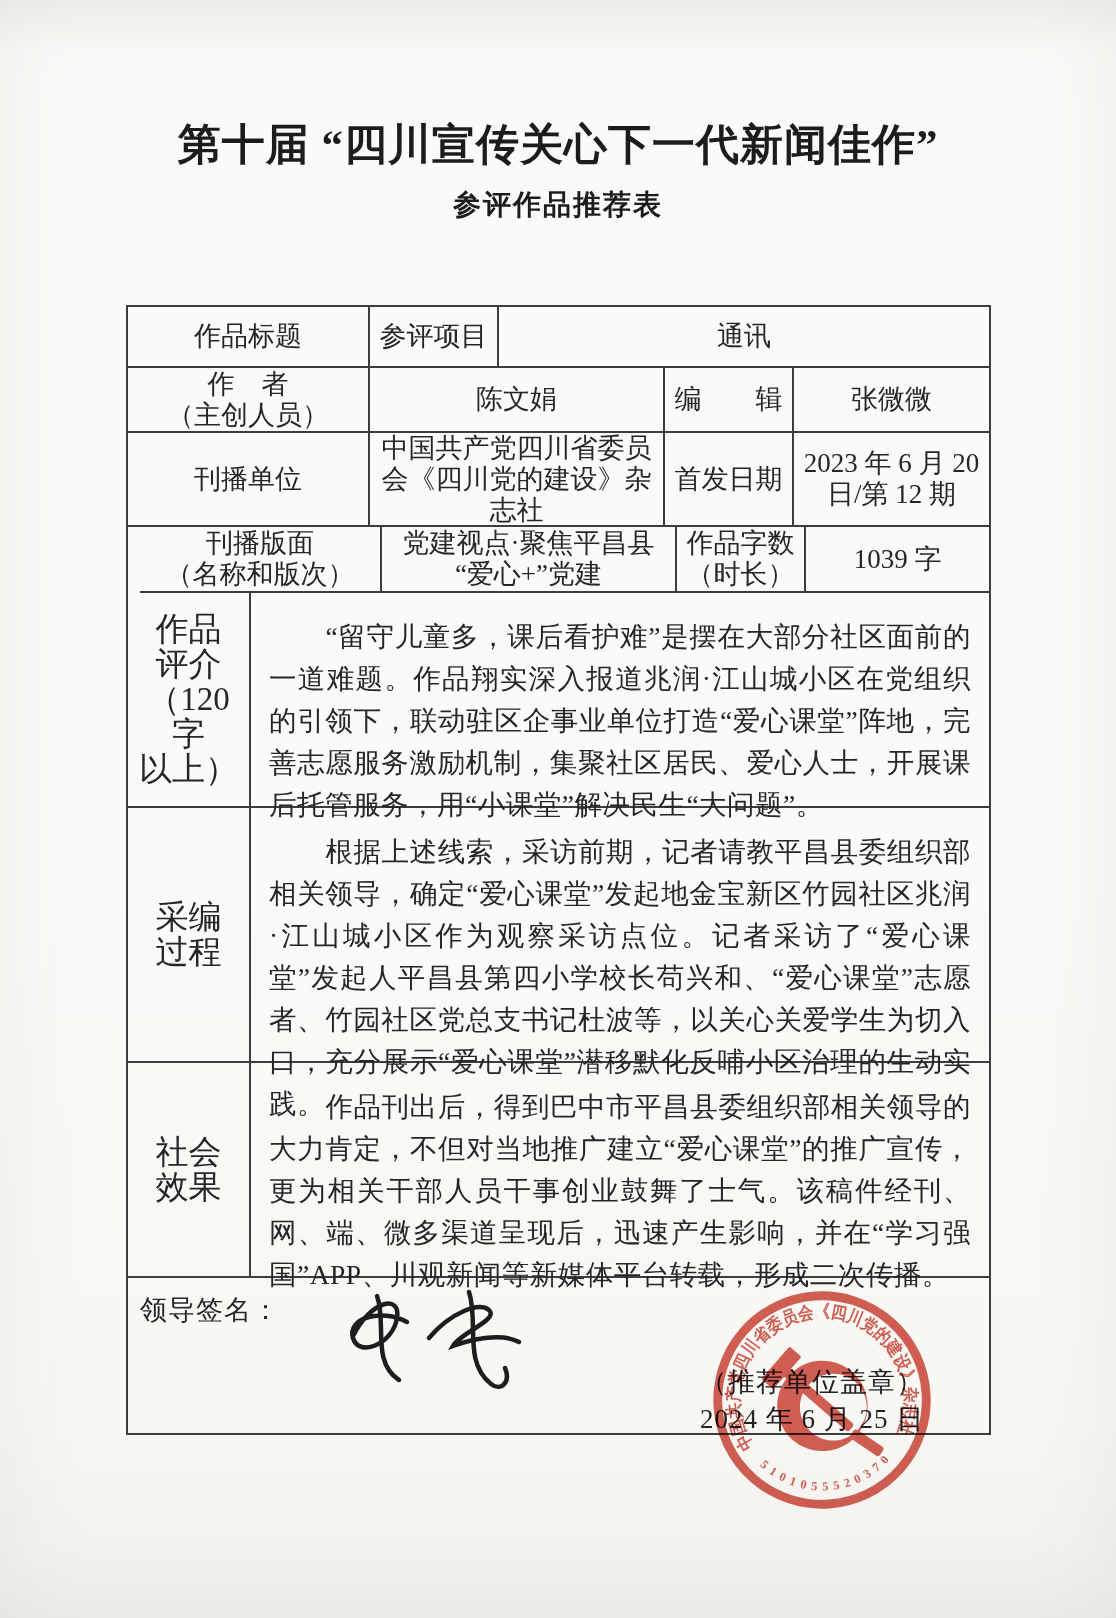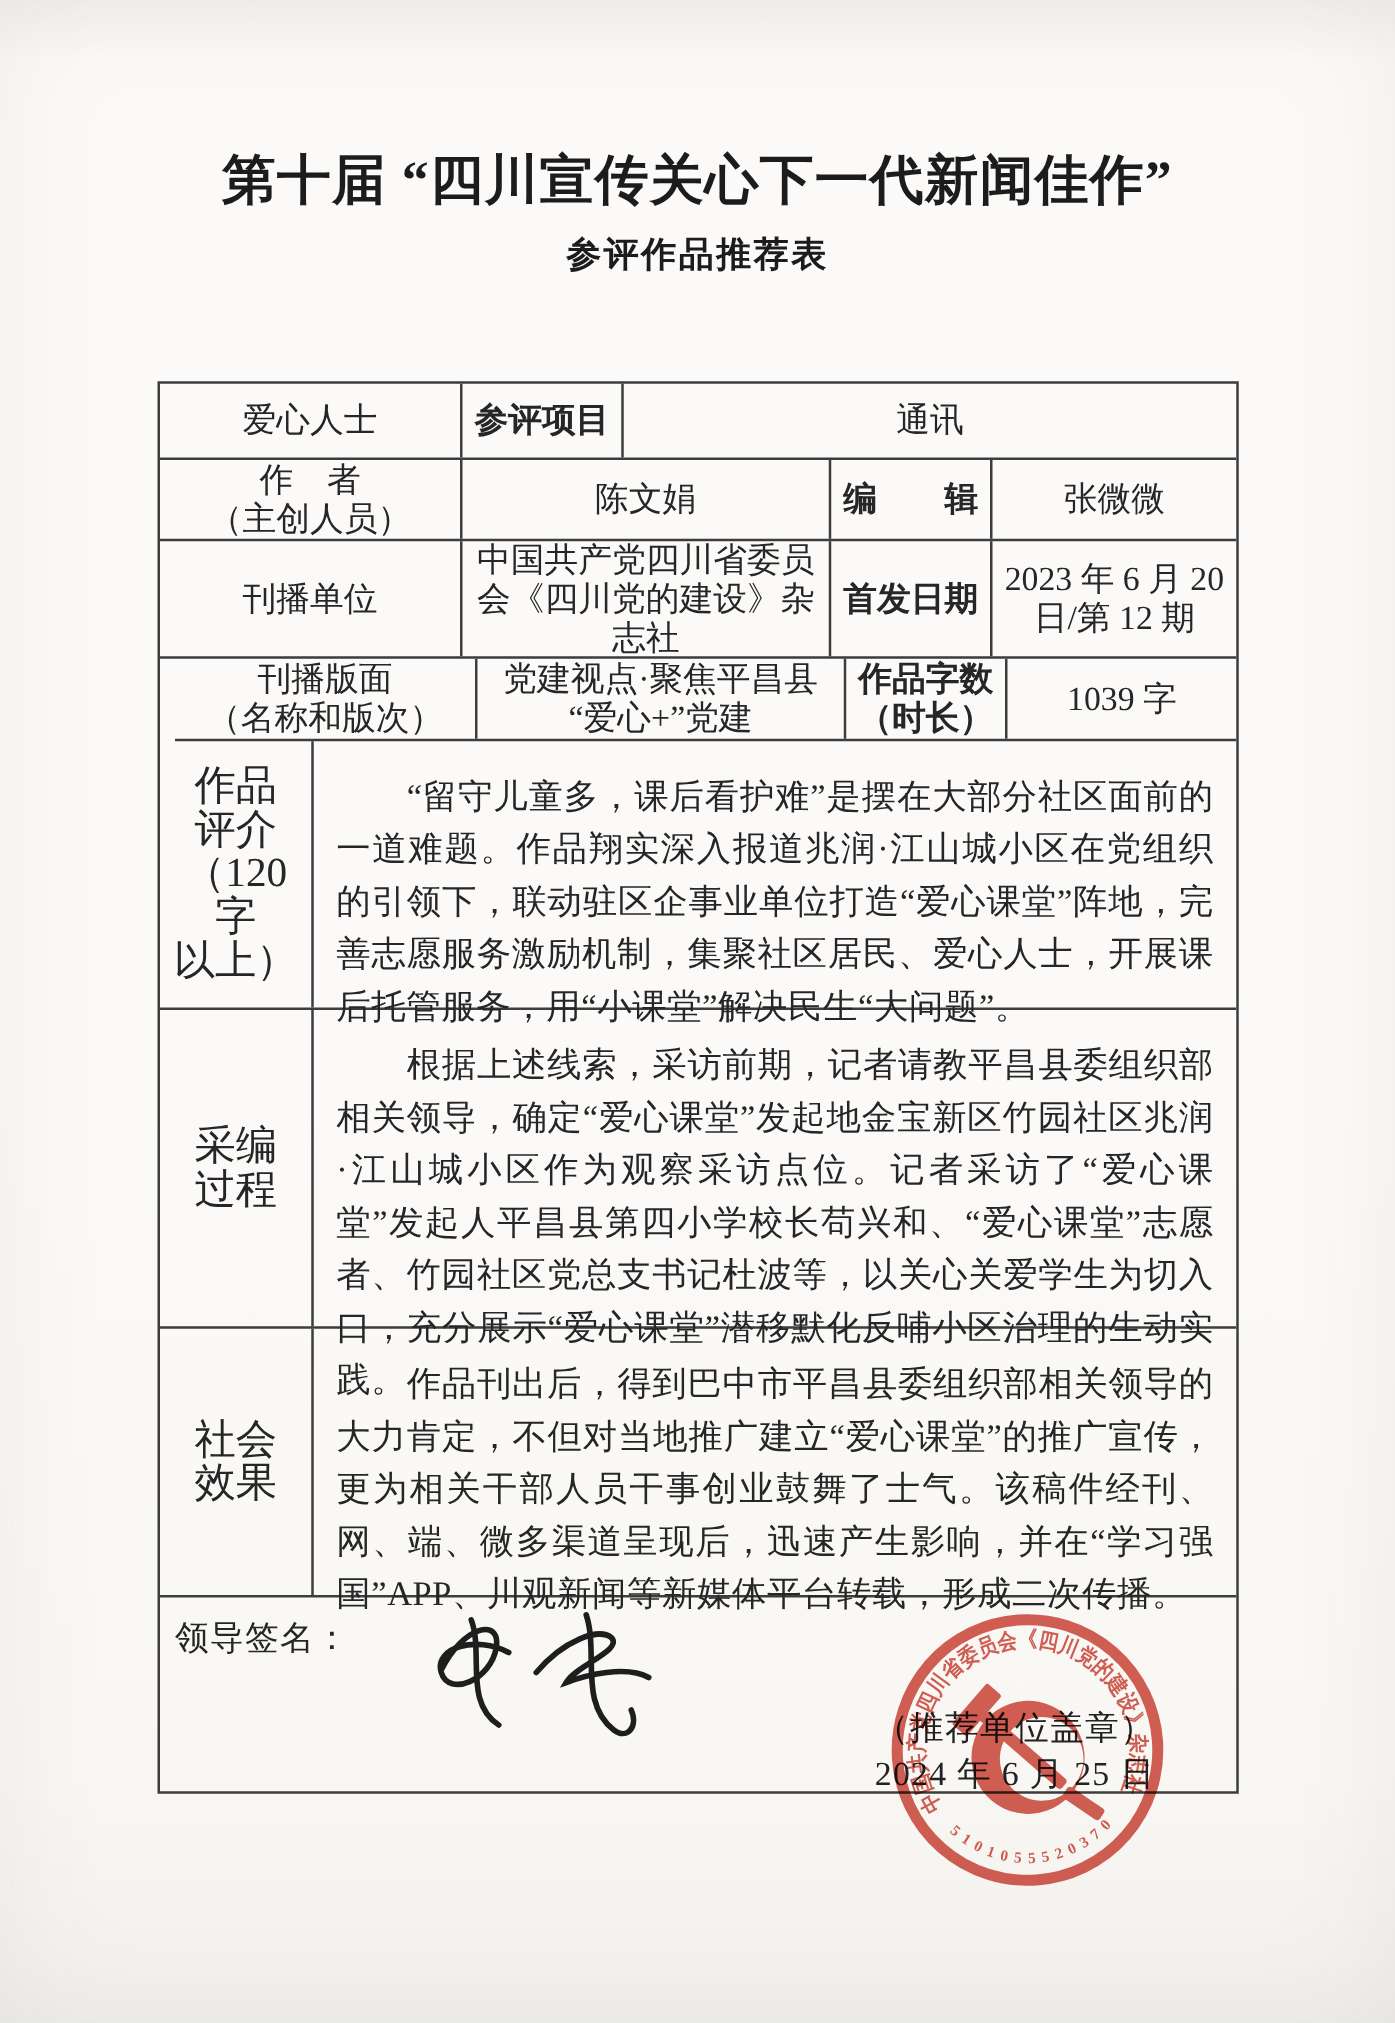--- a/index.html
+++ b/index.html
@@ -13,21 +13,21 @@
   .title{position:absolute;top:114px;left:0;width:1116px;text-align:center;font-weight:700;color:#1c1c1c;}
   .title .t1{font-size:43px;line-height:62px;letter-spacing:1px;}
   .title .t2{font-size:28px;line-height:58px;letter-spacing:2px;}
 
   .tbl{position:absolute;left:126px;top:305px;width:865px;border:2px solid #3d3d3d;box-sizing:border-box;background:transparent;}
   .row{display:flex;box-sizing:border-box;border-bottom:2px solid #3d3d3d;}
   .row:last-child{border-bottom:none;}
   .cell{box-sizing:border-box;border-right:2px solid #3d3d3d;display:flex;align-items:center;justify-content:center;
         text-align:center;font-size:27px;line-height:31px;white-space:pre-line;}
   .cell:last-child{border-right:none;}
-  .c1{width:242px;} .c2{width:295px;} .c3{width:129px;font-weight:bold;} .c4{flex:1;border-radius:28px;}
+  .c1{width:242px;} .c2{width:295px;} .c3{width:129px;} .c4{flex:1;border-radius:28px;}
   .h1{height:61px;} .h2{height:65px;} .h3{height:94px;} .h4{height:66px;margin-left:12px;}
   .h5{height:215px;} .h6{height:255px;} .h7{height:215px;} .h8{height:155px;}
   .lbl{width:123px;font-size:33px;line-height:35px;}
   .para{flex:1;align-items:flex-start;justify-content:flex-start;text-align:left;padding:3px 18px 0 18px;margin-top:20px;}
   .para p{margin:0;font-size:27.5px;line-height:42px;text-indent:2.05em;text-align:justify;letter-spacing:0.5px;white-space:normal;}
   .frow{position:relative;overflow:visible;}
   .sign-label{position:absolute;left:12px;top:14px;font-size:27px;letter-spacing:1px;}
   .signature{position:absolute;left:185px;top:0px;width:260px;height:130px;}
   .signature path{fill:none;stroke:#1e1e1e;stroke-width:4.5;stroke-linecap:round;}
   .stamp-note{position:absolute;left:534px;top:86px;width:300px;text-align:center;font-size:27px;line-height:37px;color:#222;letter-spacing:1px;}
@@ -43,21 +43,21 @@
 <div class="page">
 
   <div class="title">
     <div class="t1">第十届 “四川宣传关心下一代新闻佳作”</div>
     <div class="t2">参评作品推荐表</div>
   </div>
 
   <div class="tbl">
 
     <div class="row h1">
-      <div class="cell c1">爱心人士</div>
+      <div class="cell c1">作品标题</div>
       <div class="cell c3">参评项目</div>
       <div class="cell c4">通讯</div>
     </div>
 
     <div class="row h2">
       <div class="cell c1">作　者
 （主创人员）</div>
       <div class="cell c2">陈文娟</div>
       <div class="cell c3">编　　辑</div>
       <div class="cell c4">张微微</div>

